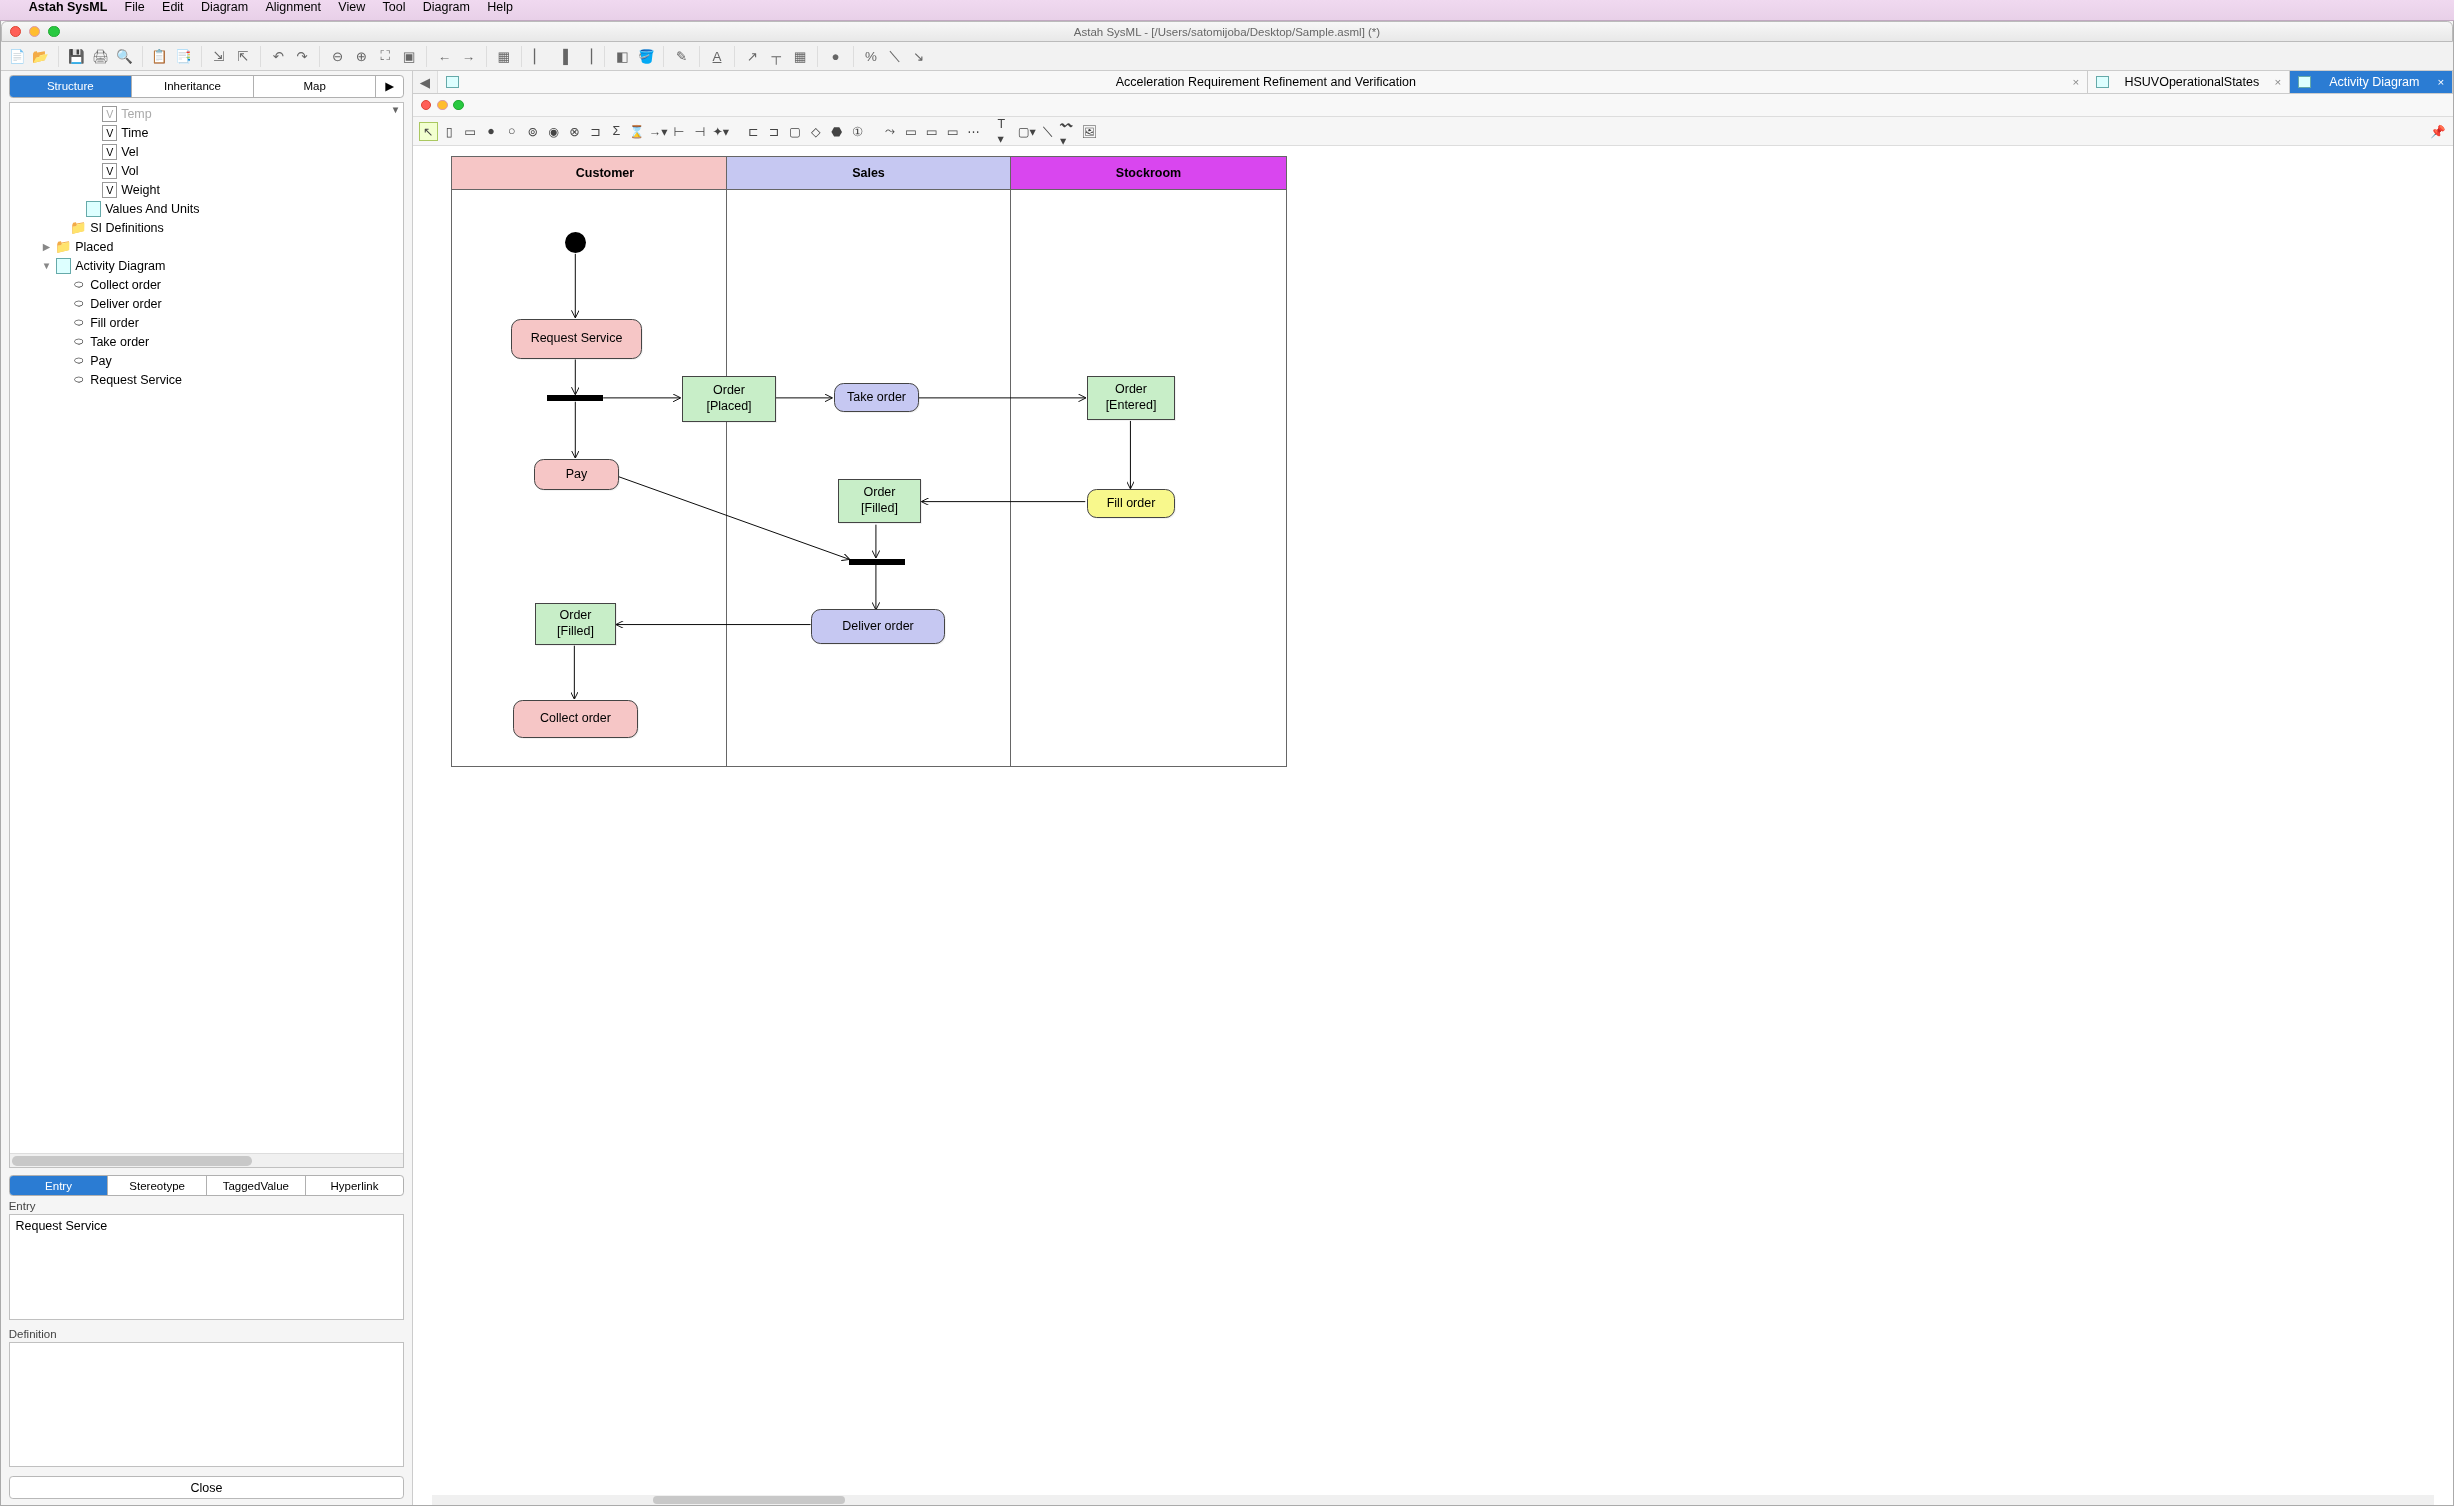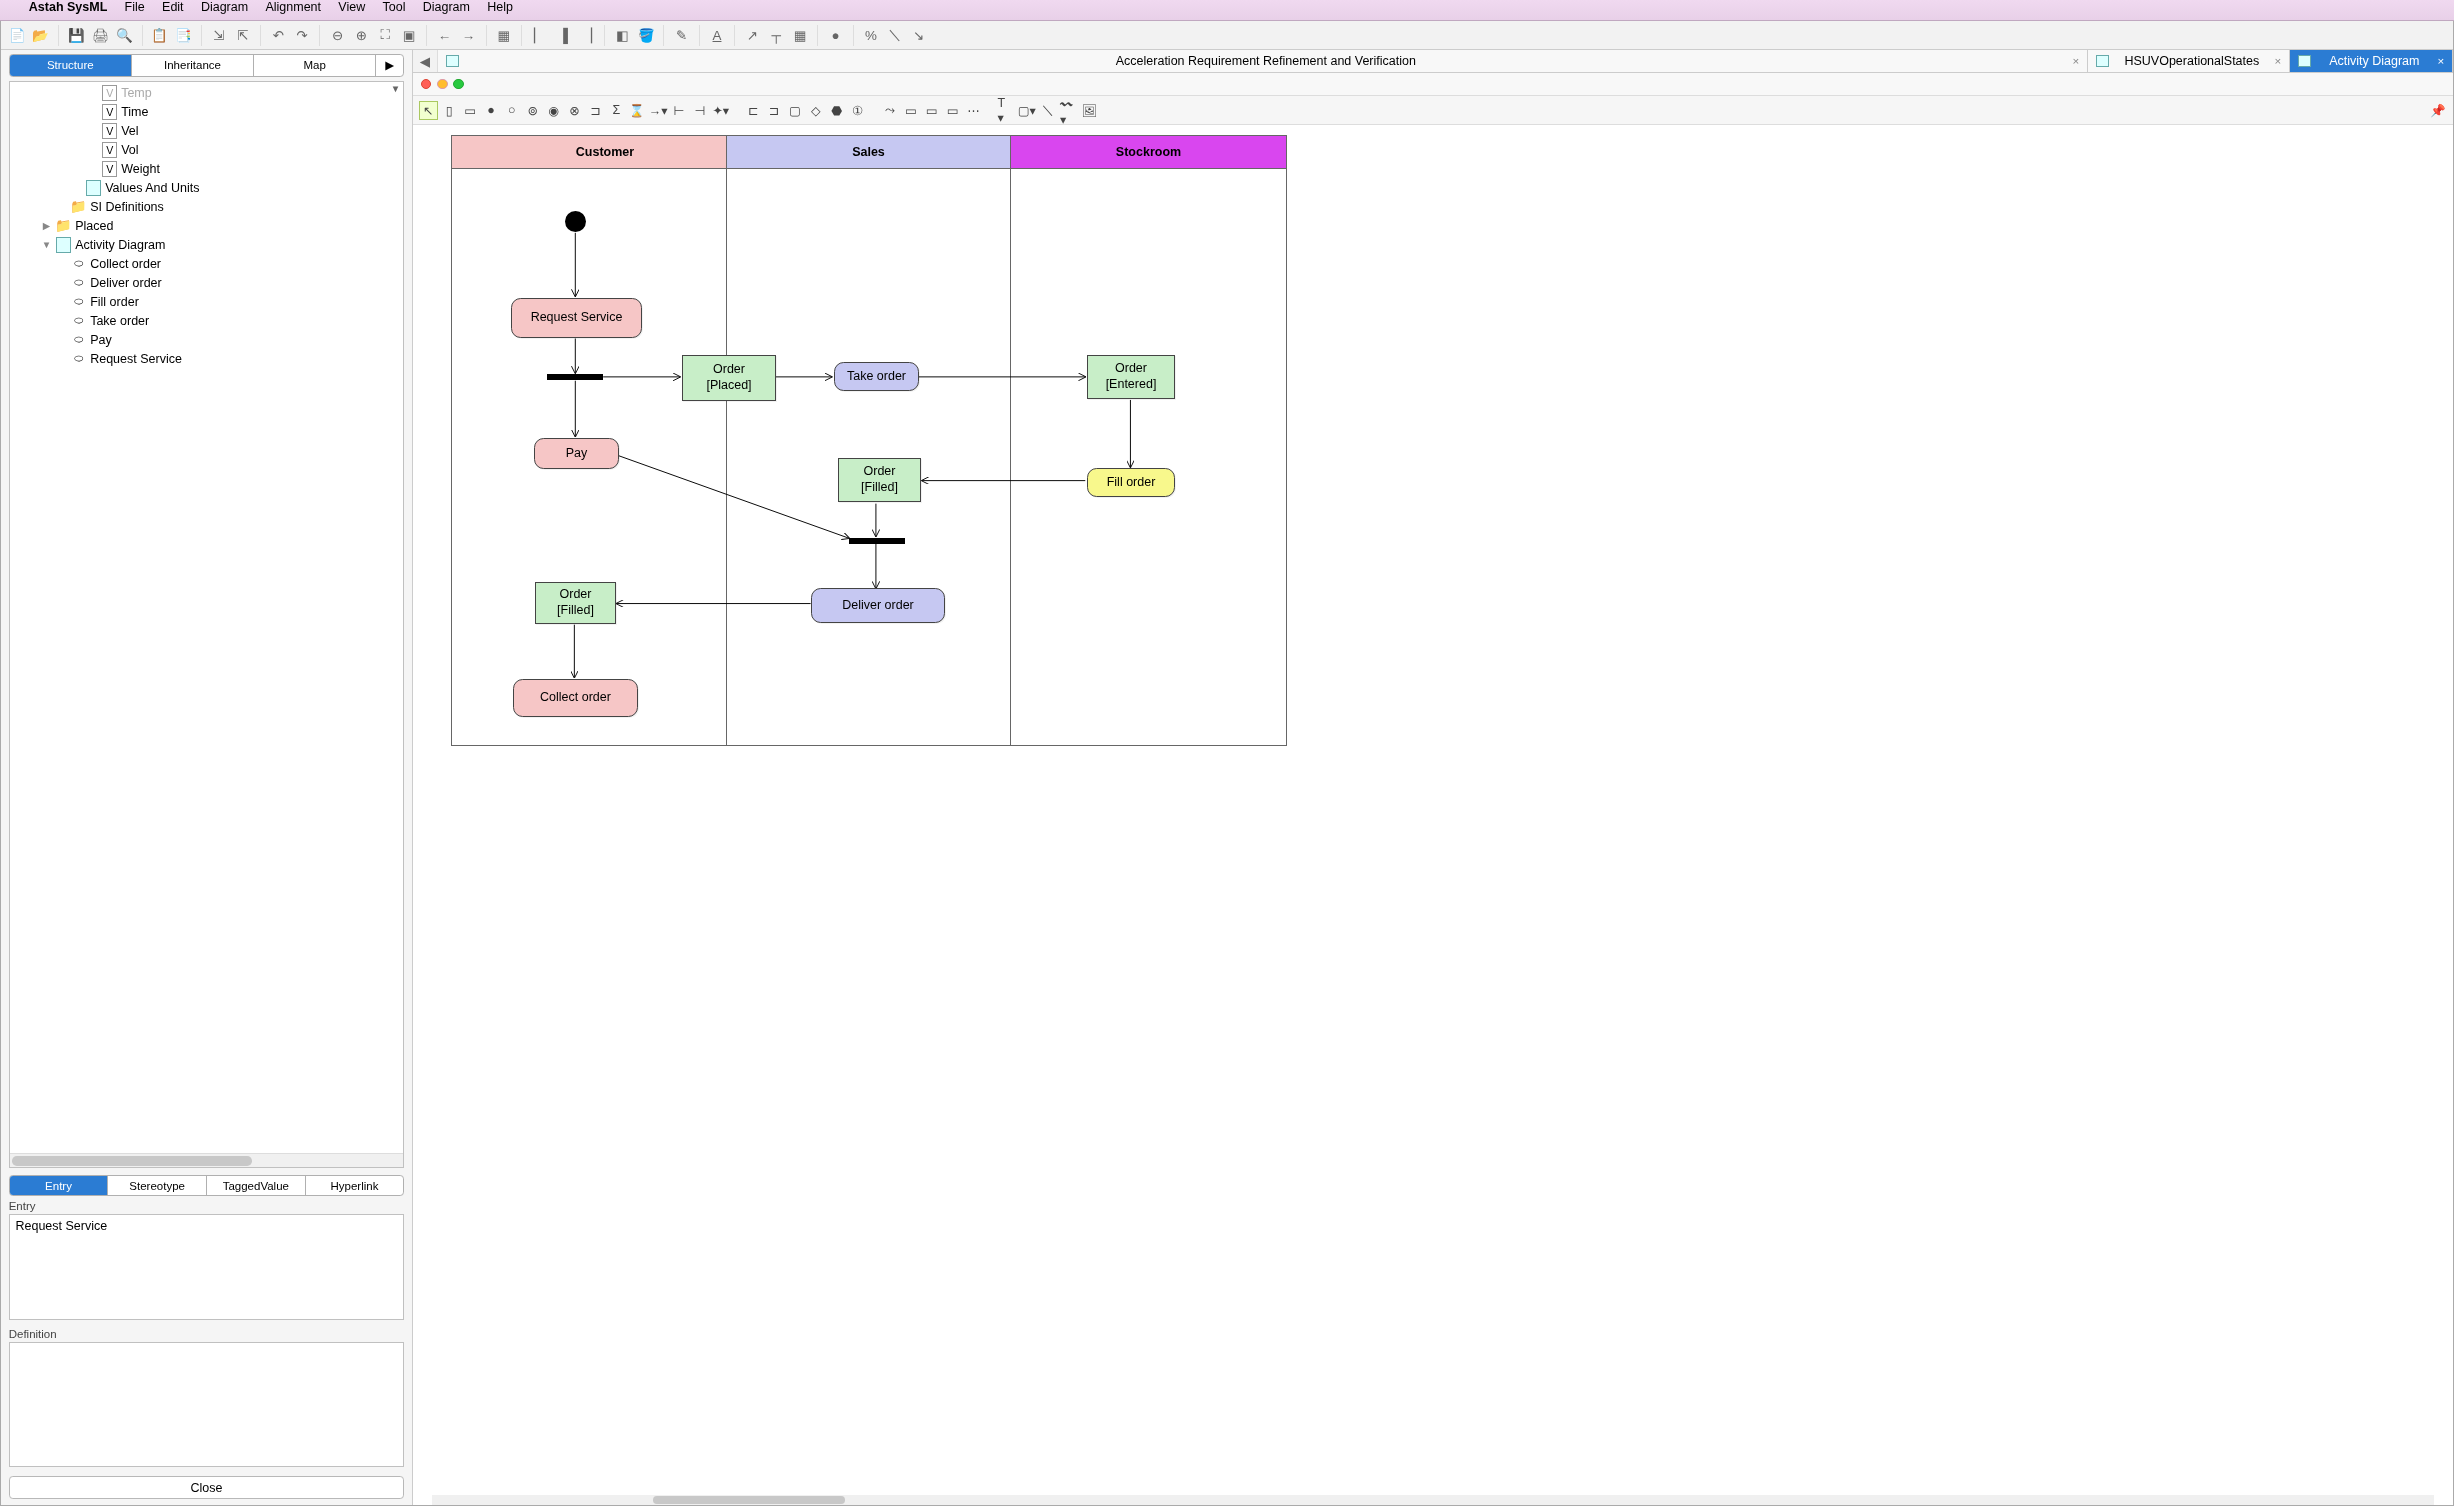--- a/index.html
+++ b/index.html
@@ -122,20 +122,28 @@
   <span>Edit</span>
   <span>Diagram</span>
   <span>Alignment</span>
   <span>View</span>
   <span>Tool</span>
   <span>Diagram</span>
   <span>Help</span>
 </div>
 
 <div class="app-window">
+  <div class="win-title">
+    <div class="traffic">
+      <div class="tl red"></div>
+      <div class="tl yellow"></div>
+      <div class="tl green"></div>
+    </div>
+    <div class="title">Astah SysML - [/Users/satomijoba/Desktop/Sample.asml] (*)</div>
+  </div>
 
   <div class="main-toolbar">
     <div class="tb">📄</div>
     <div class="tb">📂</div>
     <div class="sep"></div>
     <div class="tb">💾</div>
     <div class="tb">🖨</div>
     <div class="tb">🔍</div>
     <div class="sep"></div>
     <div class="tb">📋</div>

